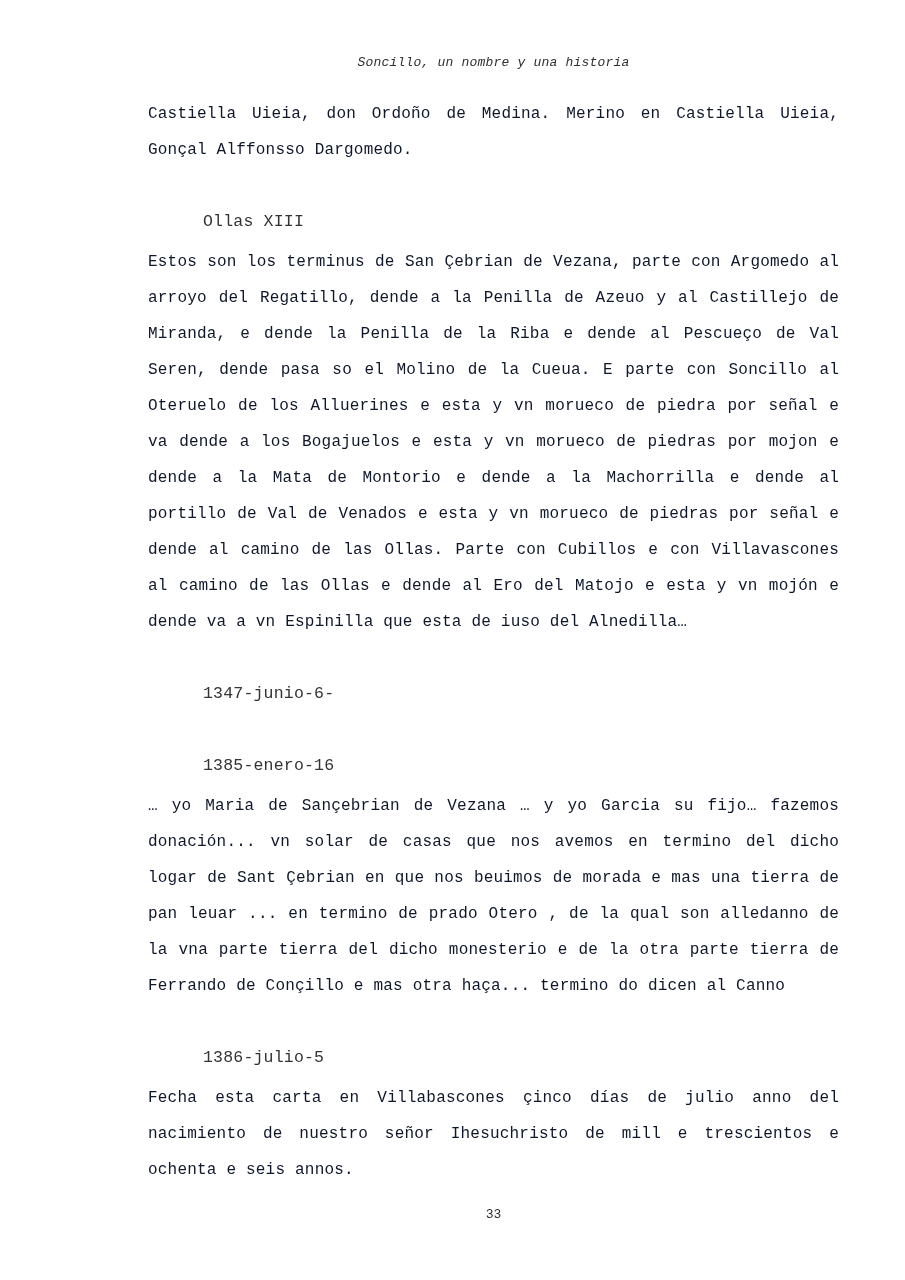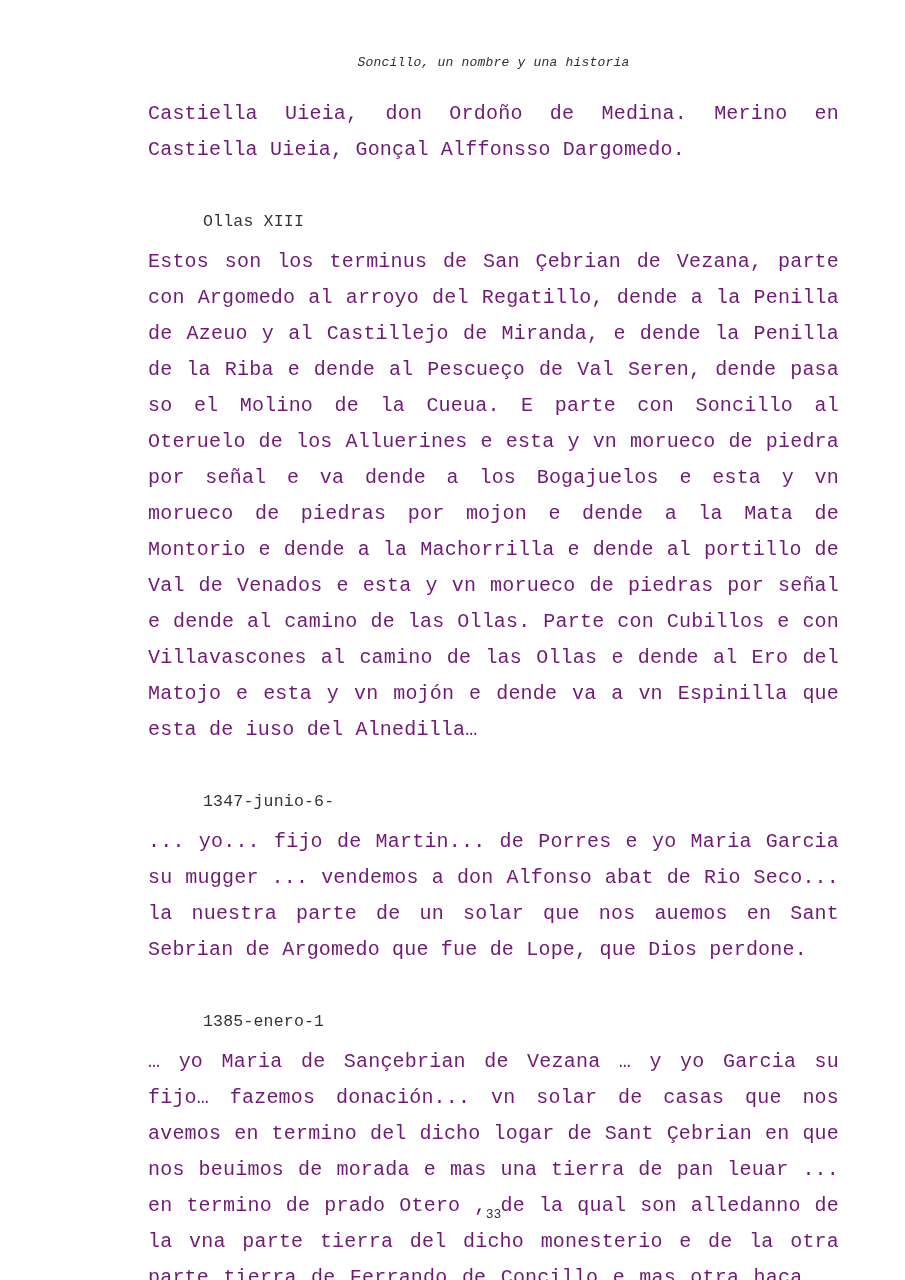--- a/index.html
+++ b/index.html
@@ -26,25 +26,25 @@
     color: #2f2f2f;
   }
   .content {
     position: absolute;
     top: 96px;
     left: 107px;
     width: 691px;
   }
   .body-par {
     margin: 0;
-    font-size: 20px;
+    font-size: 16px;
     line-height: 36px;
     letter-spacing: 0.2px;
     text-align: justify;
-    color: #701a75;
+    color: #0f172a;
   }
   .section {
     margin-top: 36px;
   }
   .section-heading {
     margin: 0 0 4px 0;
     padding-left: 55px;
     font-size: 16.5px;
     font-weight: 400;
     line-height: 36px;
@@ -72,26 +72,29 @@
 
     <p class="body-par">Castiella Uieia, don Ordoño de Medina. Merino en Castiella Uieia, Gonçal Alffonsso Dargomedo.</p>
 
     <div class="section">
       <h2 class="section-heading">Ollas XIII</h2>
       <p class="body-par">Estos son los terminus de San Çebrian de Vezana, parte con Argomedo al arroyo del Regatillo, dende a la Penilla de Azeuo y al Castillejo de Miranda, e dende la Penilla de la Riba e dende al Pescueço de Val Seren, dende pasa so el Molino de la Cueua. E parte con Soncillo al Oteruelo de los Alluerines e esta y vn morueco de piedra por señal e va dende a los Bogajuelos e esta y vn morueco de piedras por mojon e dende a la Mata de Montorio e dende a la Machorrilla e dende al portillo de Val de Venados e esta y vn morueco de piedras por señal e dende al camino de las Ollas. Parte con Cubillos e con Villavascones al camino de las Ollas e dende al Ero del Matojo e esta y vn mojón e dende va a vn Espinilla que esta de iuso del Alnedilla…</p>
     </div>
 
     <div class="section">
       <h2 class="section-heading">1347-junio-6-</h2>
-      <p class="body-par">... yo... fijo de Martin... de Porres e yo Maria Garcia su mugger ... vendemos a don Alfonso abat de Rio Seco... la nuestra parte de un solar que nos auemos en Sant Sebrian de Argomedo que fue de Lope, que Dios perdone.</p>
     </div>
 
     <div class="section">
-      <h2 class="section-heading">1385-enero-1</h2>
+      <h2 class="section-heading">1385-enero-16</h2>
       <p class="body-par">… yo Maria de Sançebrian de Vezana … y yo Garcia su fijo… fazemos donación... vn solar de casas que nos avemos en termino del dicho logar de Sant Çebrian en que nos beuimos de morada e mas una tierra de pan leuar ... en termino de prado Otero , de la qual son alledanno de la vna parte tierra del dicho monesterio e de la otra parte tierra de Ferrando de Conçillo  e  mas otra haça... termino do dicen al Canno</p>
     </div>
 
+    <div class="section">
+      <h2 class="section-heading">1386-julio-5</h2>
+      <p class="body-par">Fecha esta carta en Villabascones çinco días de julio  anno del nacimiento de nuestro señor Ihesuchristo de mill e trescientos e ochenta e seis annos.</p>
+    </div>
 
   </div>
 
   <div class="page-number">33</div>
 
 </div>
 
 </body></html>

